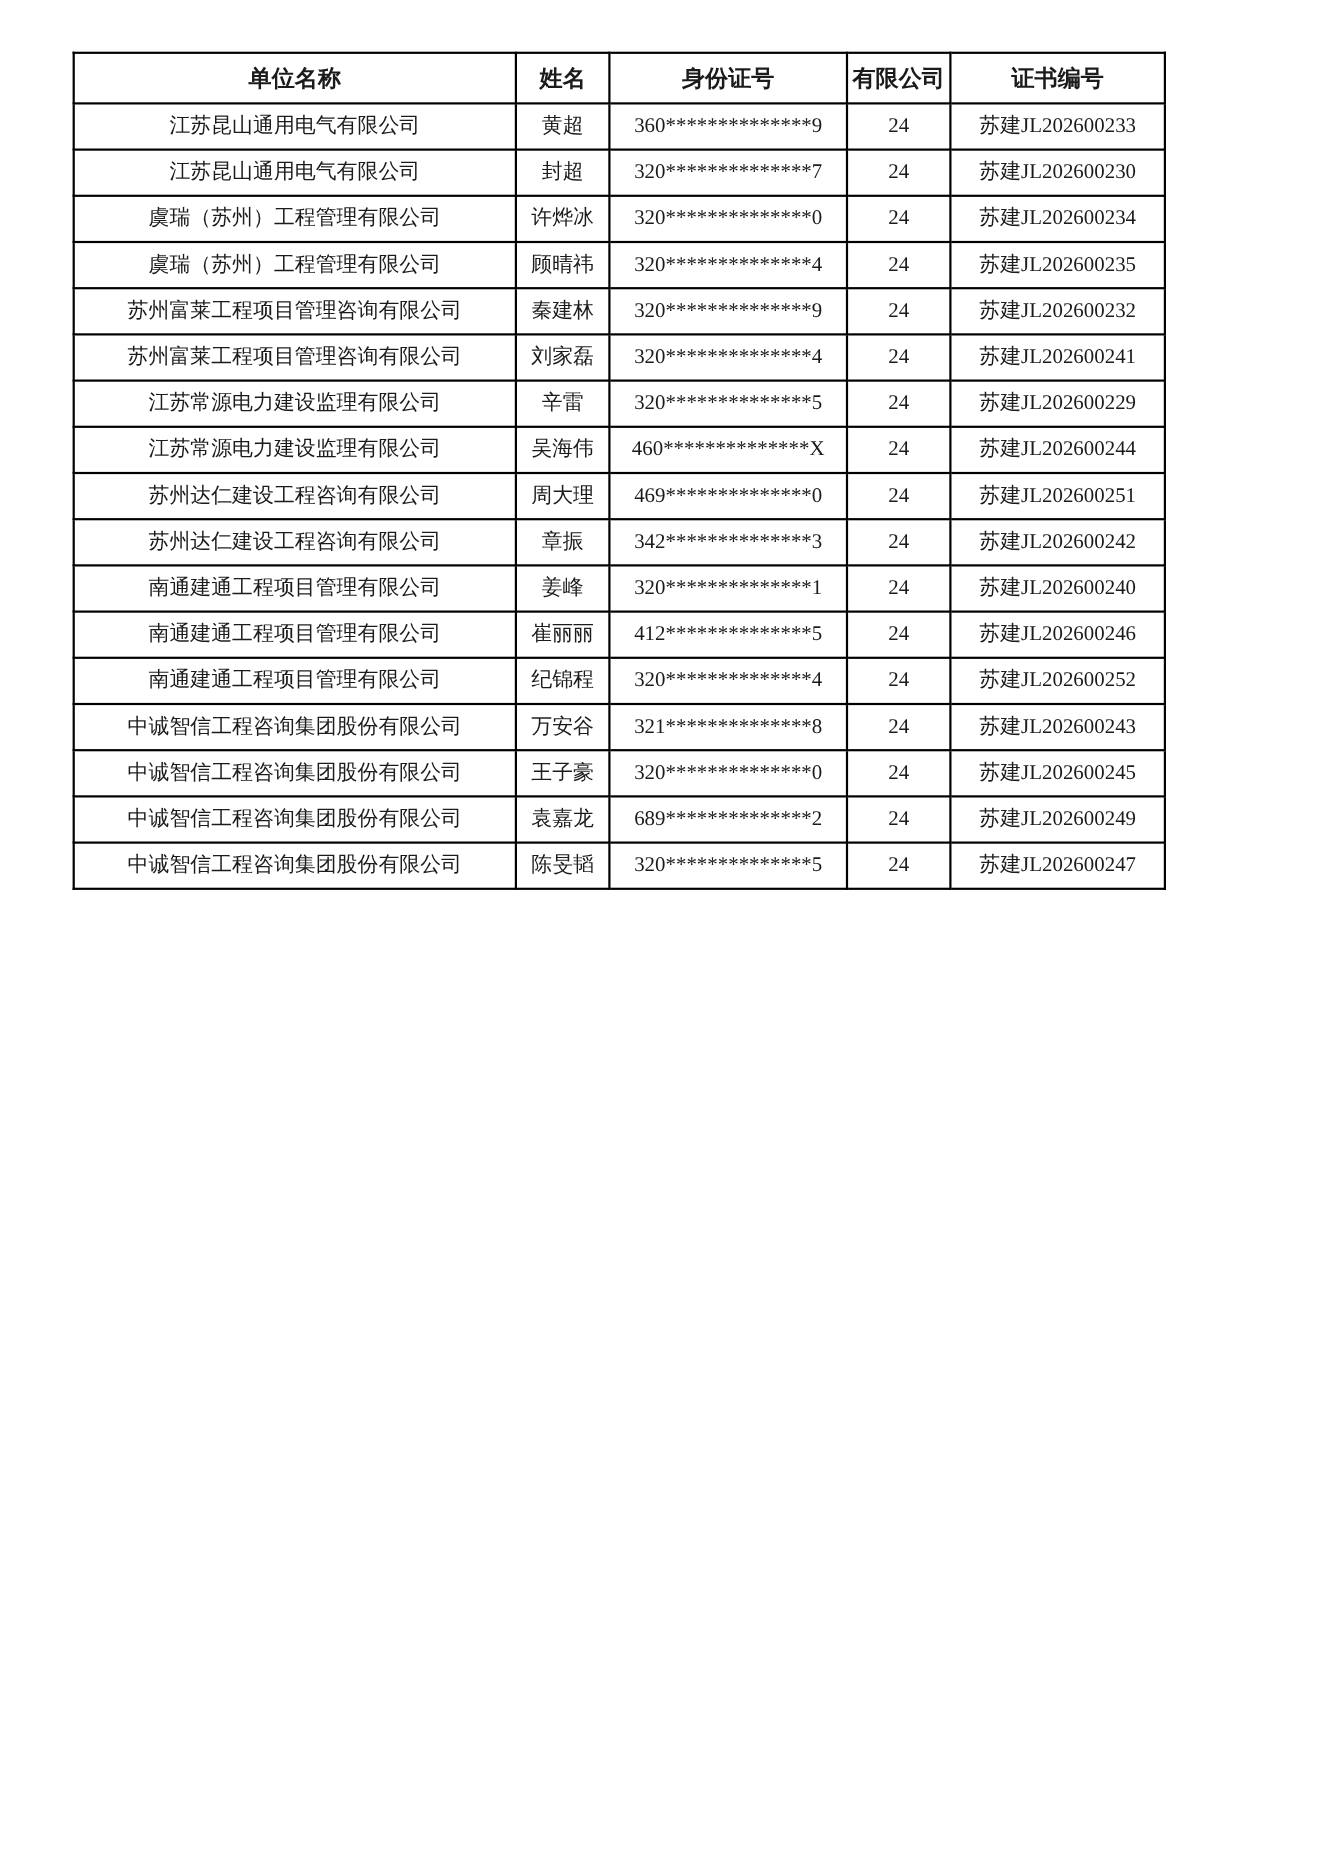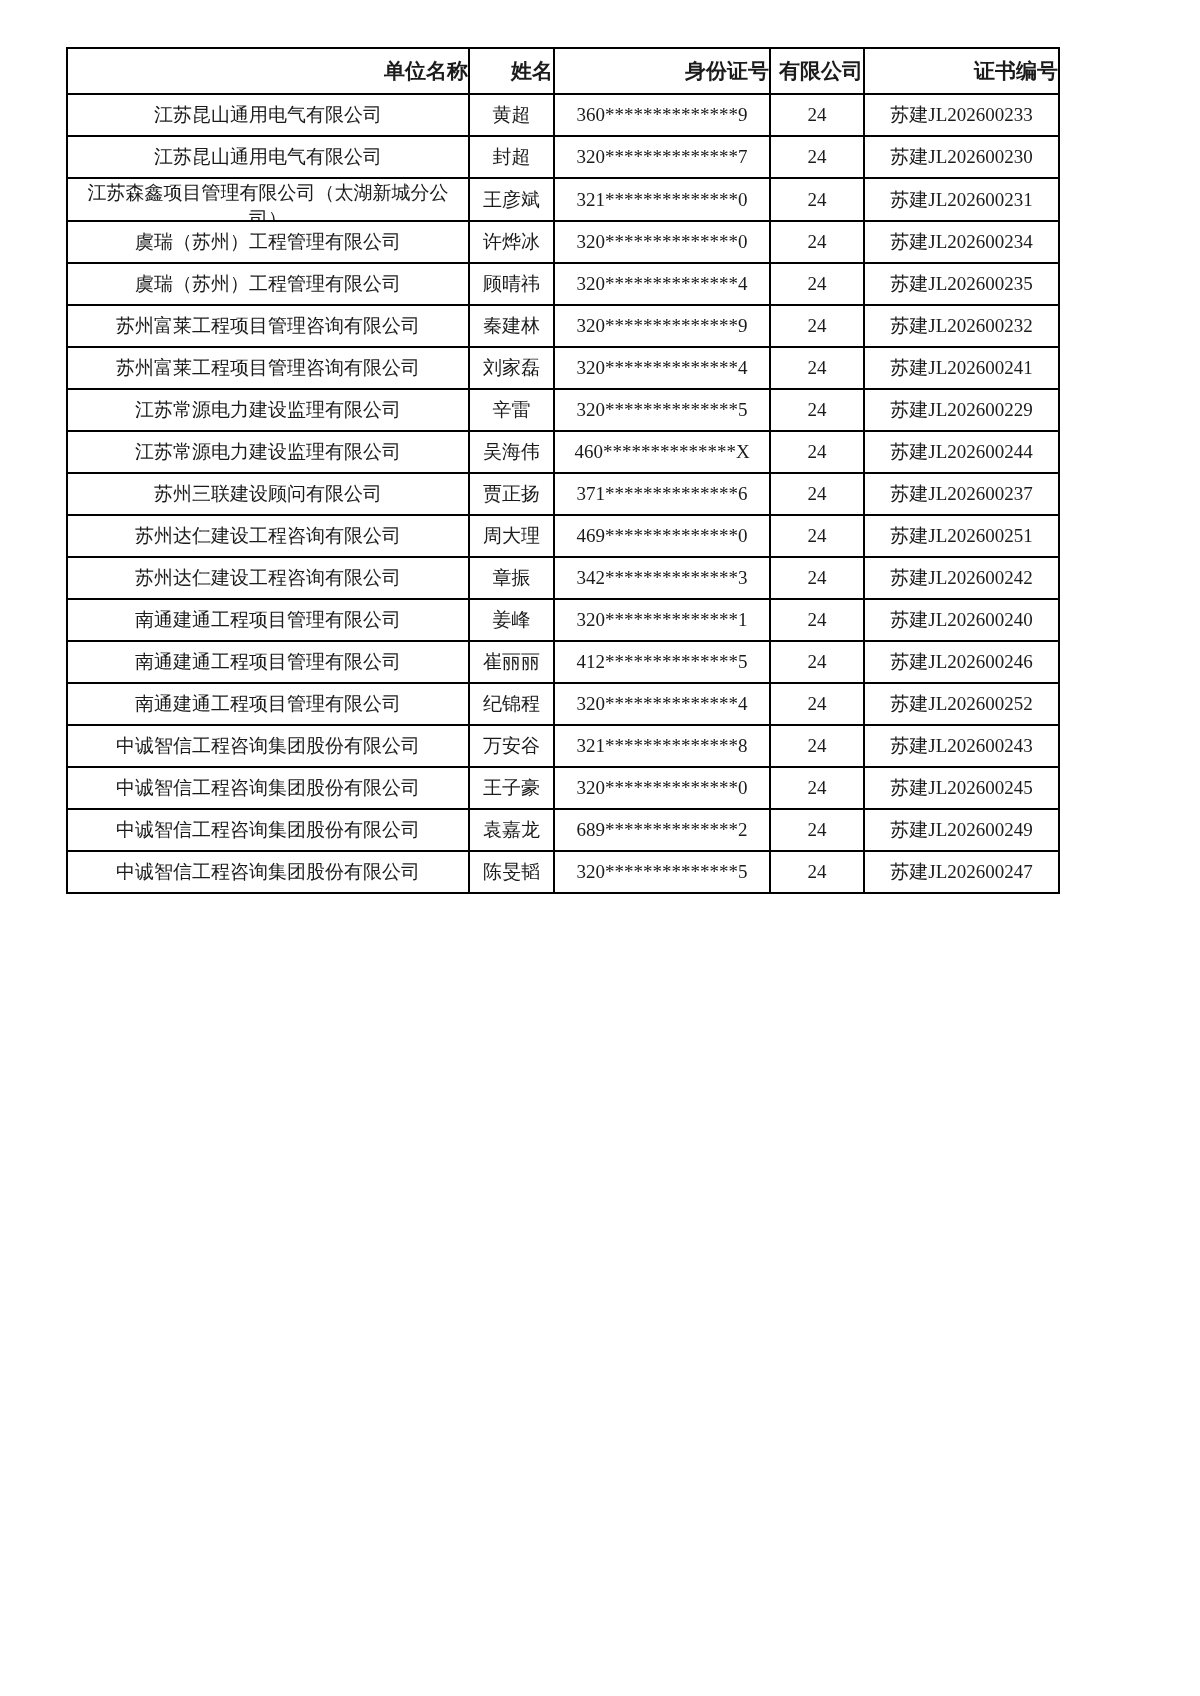--- a/index.html
+++ b/index.html
@@ -36,21 +36,20 @@
     vertical-align: middle;
     background: #ffffff;
   }
   th .cell {
     height: 44px;
     line-height: 44px;
     font-size: 21px;
     font-weight: bold;
     overflow: hidden;
     white-space: nowrap;
-    text-align: right;
   }
   td .cell {
     height: 40px;
     line-height: 40px;
     font-size: 19px;
     overflow: hidden;
     white-space: nowrap;
   }
   td .cell.wrap {
     white-space: normal;
@@ -128,37 +127,20 @@
             </td>
     <td>
               <div class="cell">24</div>
             </td>
     <td>
               <div class="cell">苏建JL202600230</div>
             </td>
   </tr>
 
 
-  <tr>
-    <td>
-              <div class="cell wrap">江苏森鑫项目管理有限公司（太湖新城分公司）</div>
-            </td>
-    <td>
-              <div class="cell">王彦斌</div>
-            </td>
-    <td>
-              <div class="cell">321**************0</div>
-            </td>
-    <td>
-              <div class="cell">24</div>
-            </td>
-    <td>
-              <div class="cell">苏建JL202600231</div>
-            </td>
-  </tr>
 
   <tr>
     <td>
               <div class="cell">虞瑞（苏州）工程管理有限公司</div>
             </td>
     <td>
               <div class="cell">许烨冰</div>
             </td>
     <td>
               <div class="cell">320**************0</div>
@@ -255,37 +237,20 @@
             </td>
     <td>
               <div class="cell">24</div>
             </td>
     <td>
               <div class="cell">苏建JL202600244</div>
             </td>
   </tr>
 
 
-  <tr>
-    <td>
-              <div class="cell">苏州三联建设顾问有限公司</div>
-            </td>
-    <td>
-              <div class="cell">贾正扬</div>
-            </td>
-    <td>
-              <div class="cell">371**************6</div>
-            </td>
-    <td>
-              <div class="cell">24</div>
-            </td>
-    <td>
-              <div class="cell">苏建JL202600237</div>
-            </td>
-  </tr>
 
 
   <tr>
     <td>
               <div class="cell">苏州达仁建设工程咨询有限公司</div>
             </td>
     <td>
               <div class="cell">周大理</div>
             </td>
     <td>

